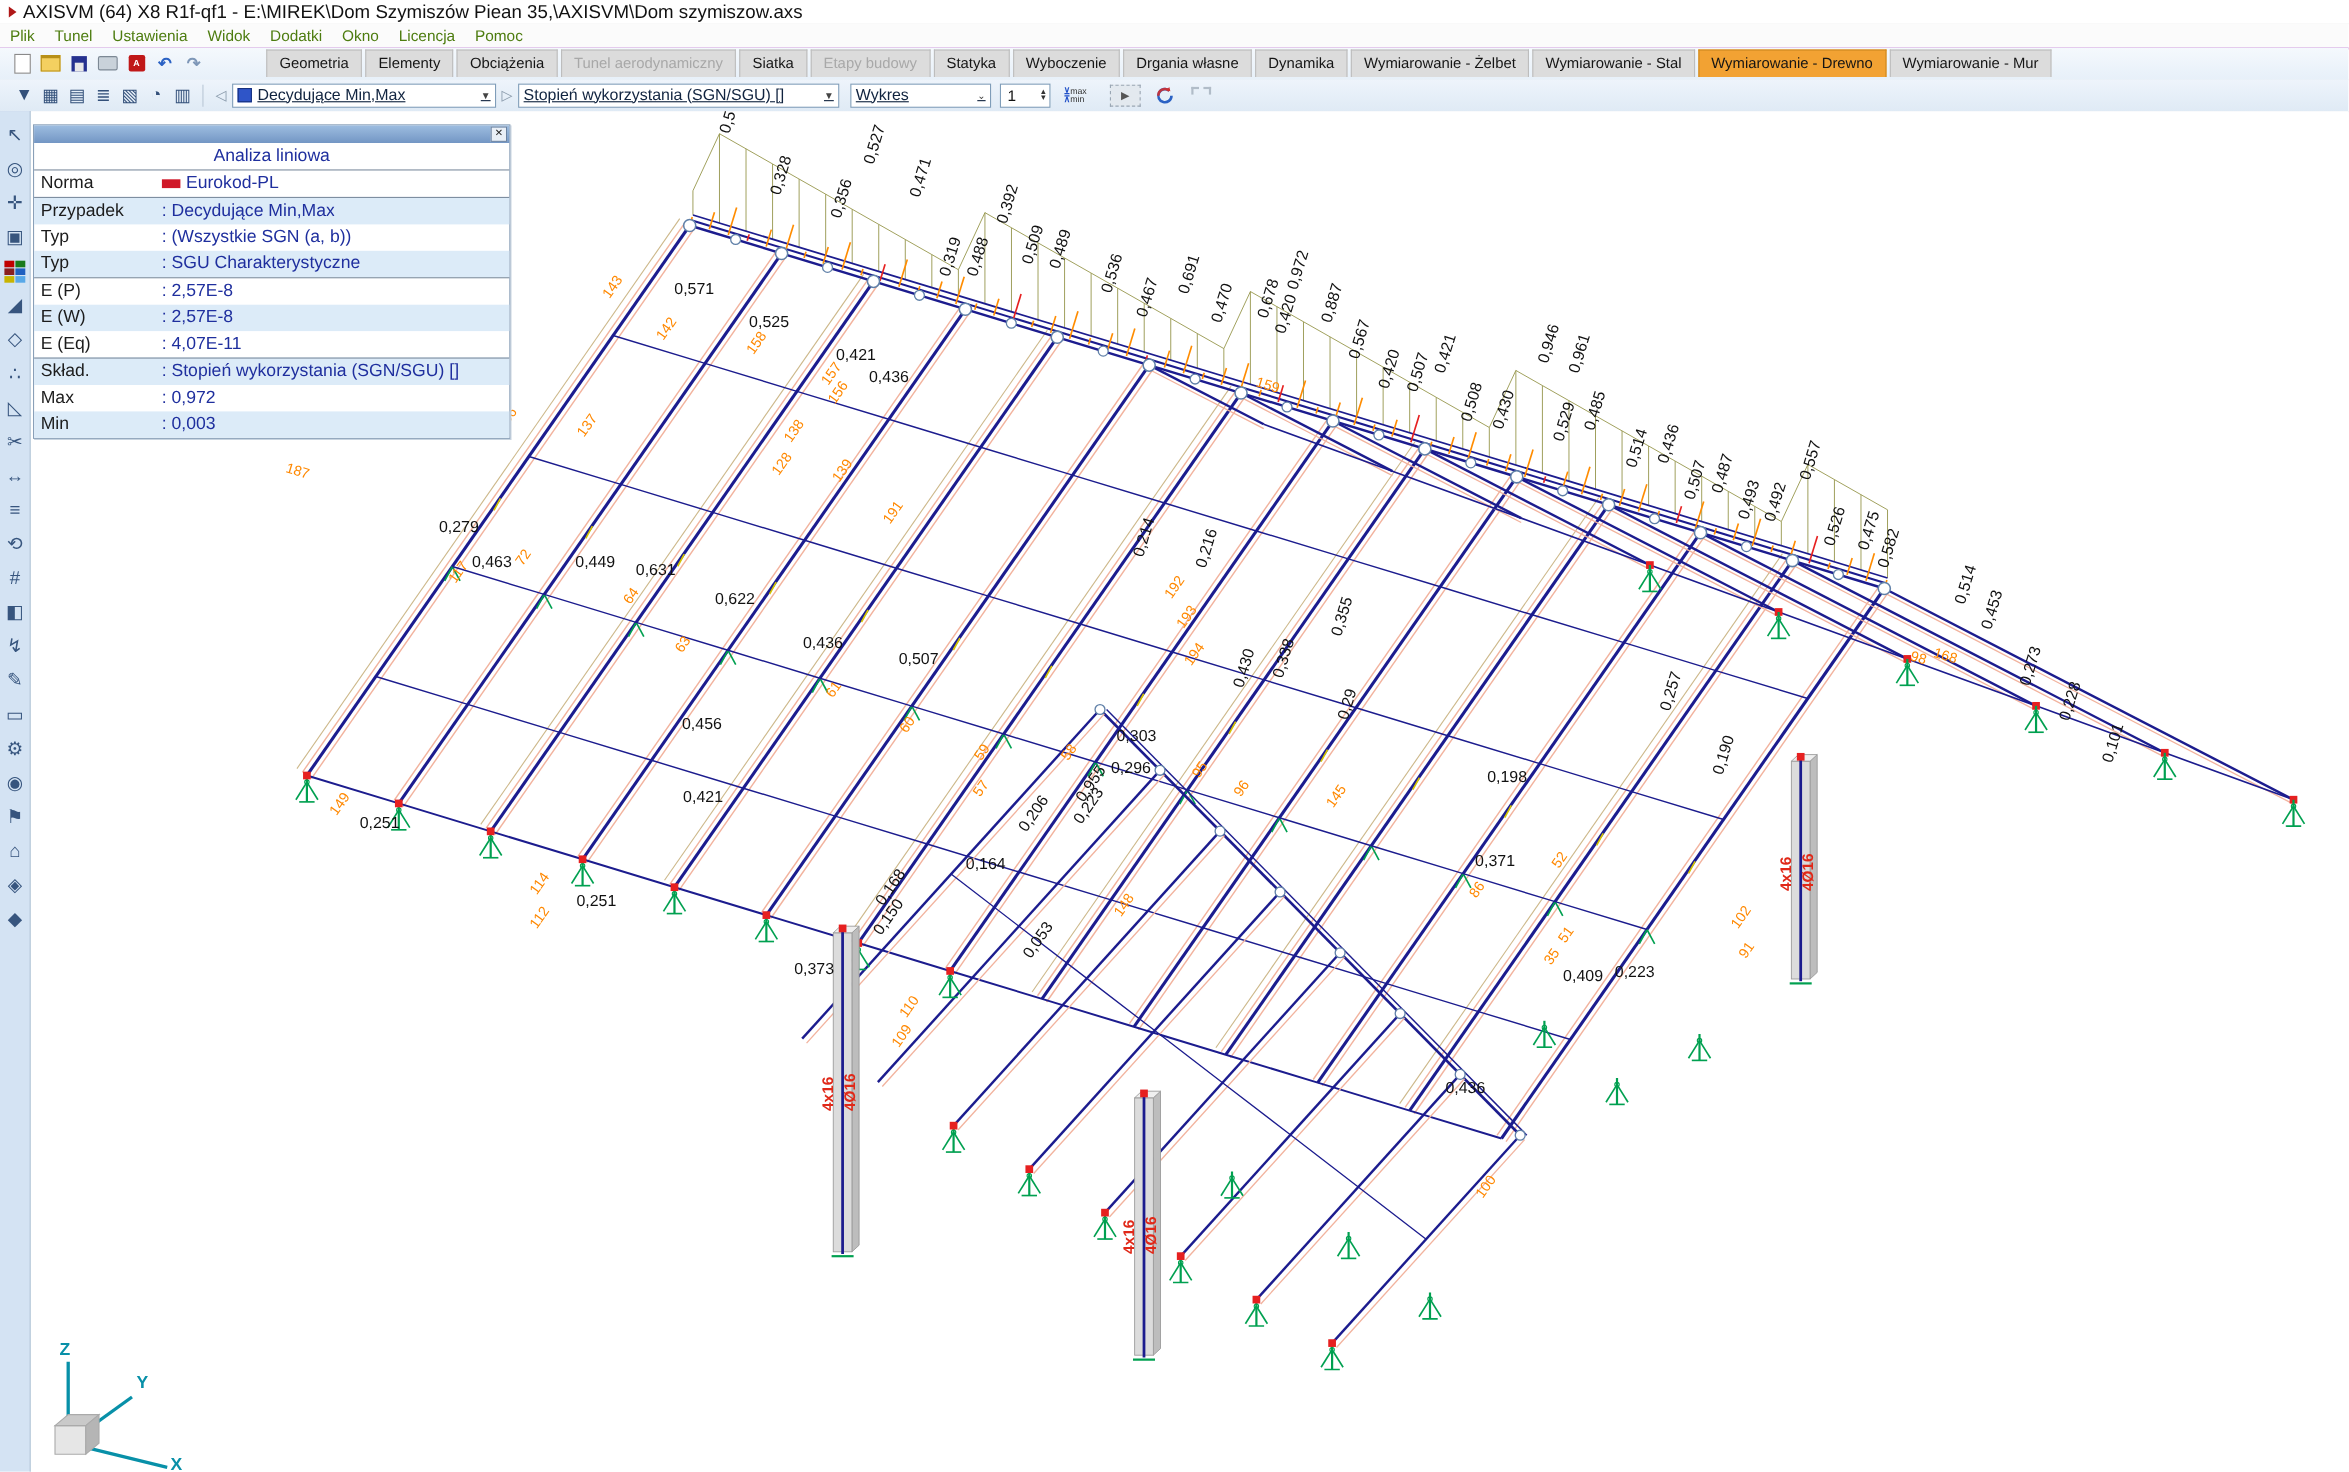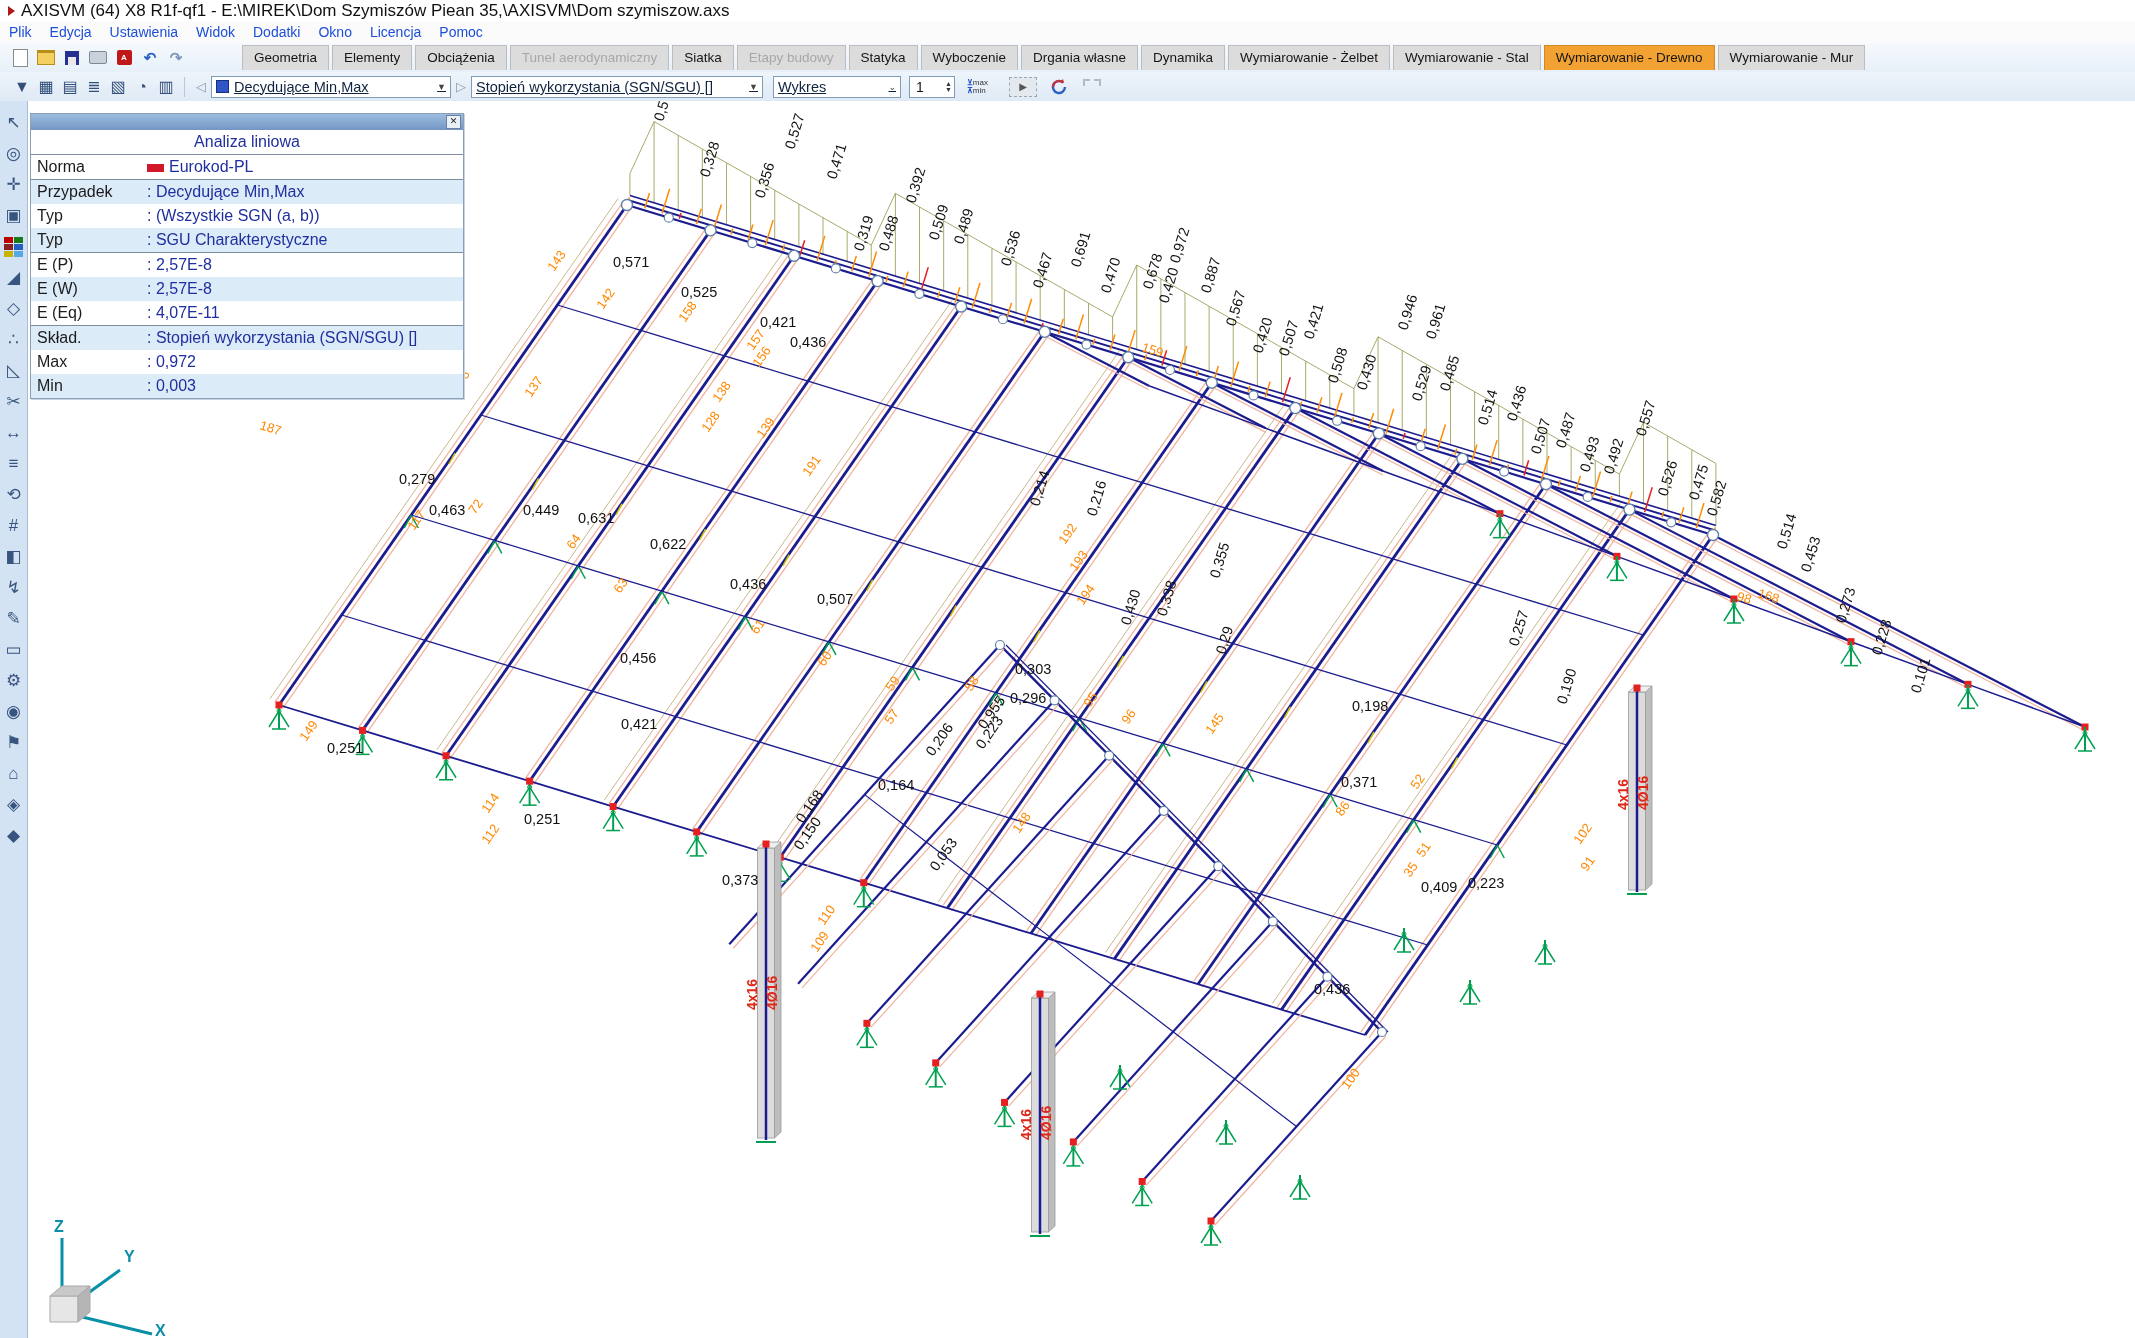--- a/index.html
+++ b/index.html
@@ -3,21 +3,21 @@
 <meta charset="utf-8">
 <style>
   html,body{margin:0;padding:0;width:2135px;height:1338px;overflow:hidden;
     font-family:"Liberation Sans",sans-serif;background:#fff;position:relative;}
   
   .titlebar{position:absolute;left:0;top:0;width:100%;height:21px;background:#ffffff;
     border-bottom:1px solid #e4e4e4;display:flex;align-items:center;font-size:17px;color:#111;}
   .applogo{width:0;height:0;border-left:7px solid #b01818;border-top:5px solid transparent;
     border-bottom:5px solid transparent;margin:0 6px 0 8px;}
   .menubar{position:absolute;left:0;top:21px;width:100%;height:22px;background:#fbfbfb;
-    display:flex;align-items:center;font-size:14px;color:#1d4ed8;border-bottom:2px solid #a21caf;}
+    display:flex;align-items:center;font-size:14px;color:#4d7c0f;border-bottom:2px solid #a21caf;}
   .menubar span{padding:2px 9px;cursor:default;}
   .row1{position:absolute;left:0;top:43px;width:100%;height:29px;
     background:linear-gradient(#f5f9fd,#e7f0f9);display:flex;align-items:center;border-bottom:1px solid #d0dce8;}
   .row2{position:absolute;left:0;top:72px;width:100%;height:29px;
     background:linear-gradient(#eef4fb,#dfeaf5);display:flex;align-items:center;border-bottom:1px solid #b9c9da;}
   .fileicons{display:flex;align-items:center;gap:6px;padding:0 10px;width:242px;box-sizing:border-box;}
   .ficon{width:20px;height:18px;display:flex;align-items:center;justify-content:center;font-size:15px;color:#3a4a63;}
   .icon-page{width:13px;height:16px;background:#fff;border:1px solid #8a8a8a;}
   .icon-folder{width:16px;height:11px;background:#f4d060;border:1px solid #b89018;border-top-width:3px;}
   .icon-save{width:14px;height:14px;background:#25318f;position:relative;}
@@ -75,21 +75,21 @@
 </style>
 </head>
 <body>
 
 <div class="titlebar">
   <span class="applogo"></span>
   <span>AXISVM (64) X8 R1f-qf1 - E:\MIREK\Dom Szymiszów Piean 35,\AXISVM\Dom szymiszow.axs</span>
 </div>
 <div class="menubar" id="menubar">
     <span>Plik</span>
-    <span>Edycja</span>
+    <span>Tunel</span>
     <span>Ustawienia</span>
     <span>Widok</span>
     <span>Dodatki</span>
     <span>Okno</span>
     <span>Licencja</span>
     <span>Pomoc</span>
   </div>
 
 <div class="row1">
   <div class="fileicons" id="fileicons">

